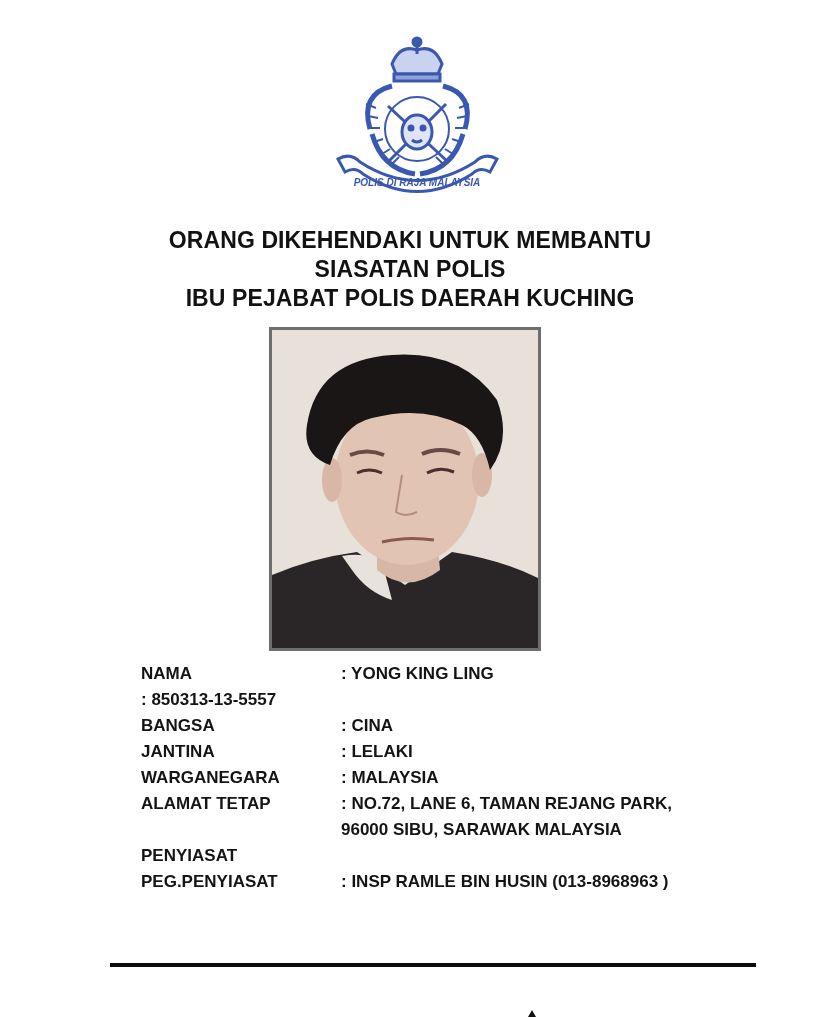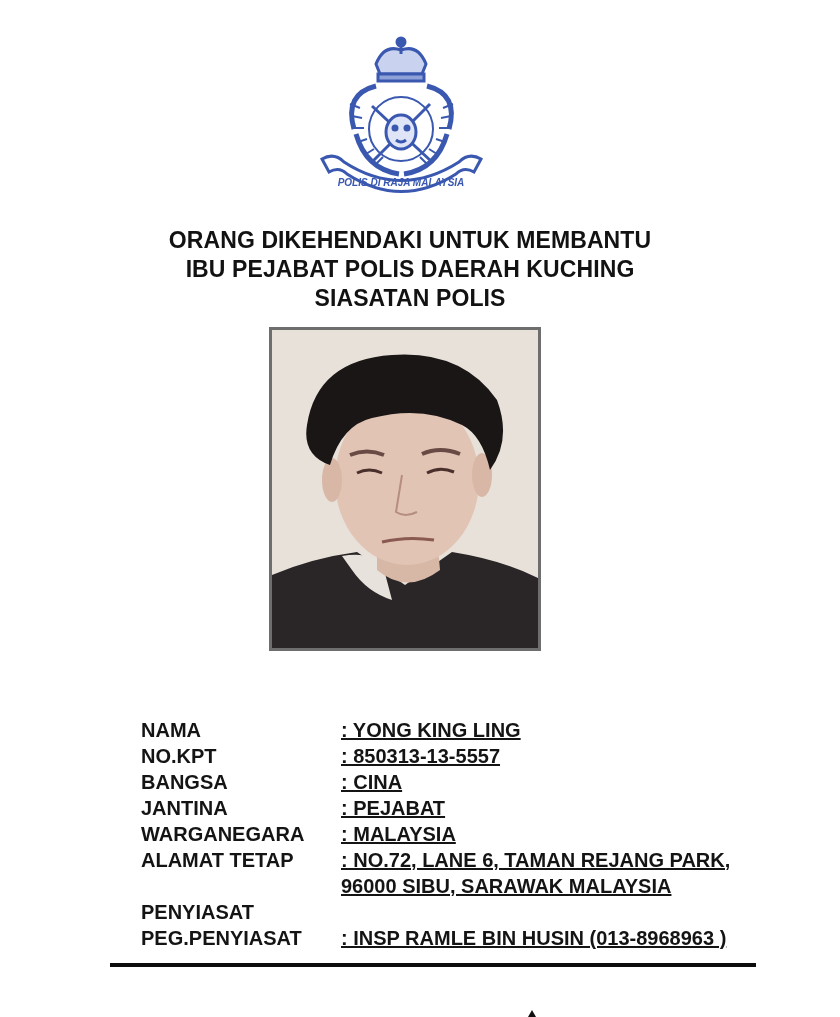--- a/index.html
+++ b/index.html
@@ -1,27 +1,27 @@
 <!DOCTYPE html>
 <html><head>
 <meta charset="utf-8">
 <style>
   html, body { margin:0; padding:0; background:#ffffff; }
   body { width:840px; height:1017px; position:relative; overflow:hidden;
          font-family:"Liberation Sans", sans-serif; color:#111; }
-  .crest { position:absolute; left:314px; top:34px; width:175px; height:170px; }
+  .crest { position:absolute; left:330px; top:34px; width:175px; height:170px; }
   .title { position:absolute; left:0; width:820px; top:226px; text-align:center;
            font-weight:bold; font-size:23px; line-height:29px; color:#121212; letter-spacing:0.1px; }
   .title div { white-space:nowrap; }
   .photo { position:absolute; left:269px; top:327px; width:272px; height:324px;
            border:3px solid #6e6e6e; box-sizing:border-box; background:#e9e2da; overflow:hidden; }
-  .details { position:absolute; left:141px; top:717px; font-weight:bold; font-size:20px; color:#141414; }
+  .details { position:absolute; left:141px; top:661px; font-weight:bold; font-size:17px; color:#141414; }
   .row { display:flex; line-height:26px; }
   .lbl { width:200px; white-space:nowrap; }
-  .val { white-space:nowrap;text-decoration:underline; }
+  .val { white-space:nowrap; }
   .val div { white-space:nowrap; }
   .rule { position:absolute; left:110px; top:963px; width:646px; height:4px; background:#0c0c0c; }
   .mark { position:absolute; left:528px; top:1010px; width:0; height:0;
           border-left:4px solid transparent; border-right:4px solid transparent; border-bottom:7px solid #111; }
 </style>
 </head>
 <body>
 
 <div class="crest">
   <svg width="175" height="170" viewBox="0 0 175 170">
@@ -52,22 +52,22 @@
       <path d="M82 106 Q87 110 92 106"></path>
 
       <path d="M8 125 Q20 118 30 128 Q87 165 145 128 Q155 118 167 125 L160 138 Q150 132 142 140 Q87 175 33 140 Q25 132 15 138 Z" fill="#ffffff"></path>
     </g>
     <text x="87" y="152" text-anchor="middle" font-family="Liberation Sans, sans-serif" font-weight="bold" font-style="italic" font-size="10" fill="#3a58b0">POLIS DI RAJA MALAYSIA</text>
   </svg>
 </div>
 
 <div class="title">
   <div>ORANG DIKEHENDAKI UNTUK MEMBANTU</div>
+  <div>SIASATAN POLIS</div>
   <div>IBU PEJABAT POLIS DAERAH KUCHING</div>
-  <div>SIASATAN POLIS</div>
 </div>
 
 <div class="photo">
   <svg width="266" height="318" viewBox="0 0 266 318">
     <rect width="266" height="318" fill="#e8e1d9"></rect>
 
     <path d="M0 245 Q40 228 85 222 L133 255 L180 222 Q230 230 266 248 L266 318 L0 318 Z" fill="#2a2628"></path>
     <path d="M70 226 Q95 222 110 232 L120 270 Q95 262 80 240 Z" fill="#e8e2dc"></path>
 
     <path d="M105 205 L165 205 L168 240 Q135 265 105 240 Z" fill="#d7b8a6"></path>
@@ -89,30 +89,29 @@
     <path d="M110 212 Q135 206 162 210" stroke="#8a5a52" stroke-width="3" fill="none"></path>
   </svg>
 </div>
 
 <div class="details">
   <div class="row">
     <span class="lbl">NAMA</span>
     <span class="val">: YONG KING LING</span>
   </div>
   <div class="row">
-    <span class="lbl">NO.KPT</span>
     <span class="val">: 850313-13-5557</span>
   </div>
   <div class="row">
     <span class="lbl">BANGSA</span>
     <span class="val">: CINA</span>
   </div>
   <div class="row">
     <span class="lbl">JANTINA</span>
-    <span class="val">: PEJABAT</span>
+    <span class="val">: LELAKI</span>
   </div>
   <div class="row">
     <span class="lbl">WARGANEGARA</span>
     <span class="val">: MALAYSIA</span>
   </div>
   <div class="row">
     <span class="lbl">ALAMAT TETAP</span>
     <span class="val">
       <div>: NO.72, LANE 6, TAMAN REJANG PARK,</div>
       <div>96000 SIBU, SARAWAK MALAYSIA</div>

